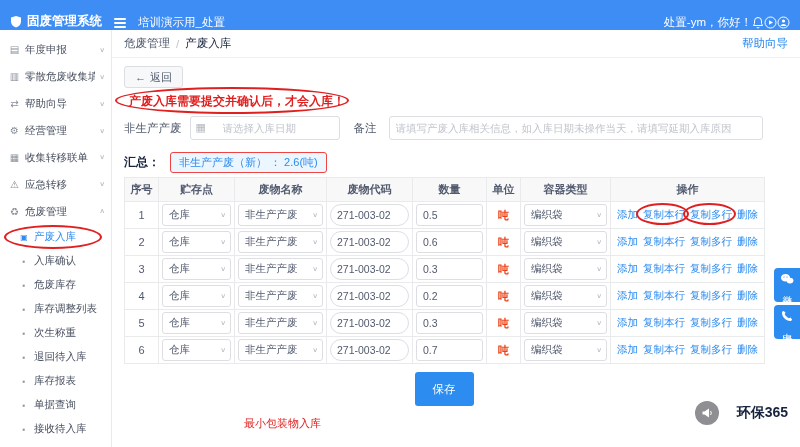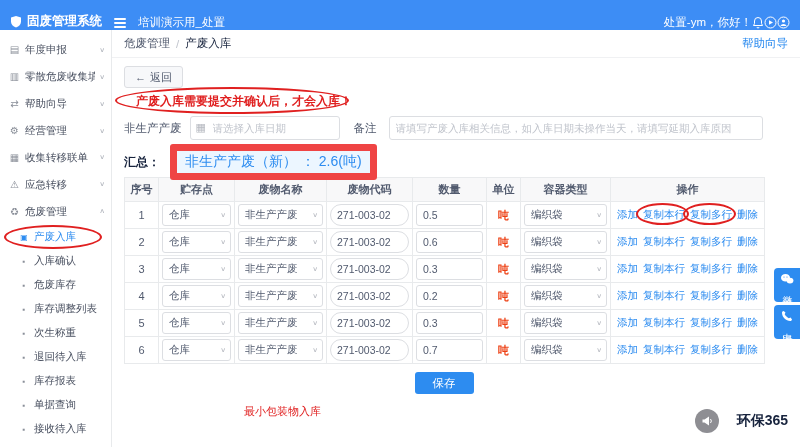--- a/index.html
+++ b/index.html
@@ -29,57 +29,57 @@
 
 
 .main{flex:1;min-width:0;display:flex;flex-direction:column}
 .crumb-bar{height:28px;display:flex;align-items:center;padding:0 12px;border-bottom:1px solid #f0f1f3;font-size:11.5px;background:#fff}
 .crumb-link{color:#515a6e;cursor:pointer}
 .crumb-sep{margin:0 6px;color:#c0c4cc}
 .crumb-cur{color:#17233d}
 .help-link{margin-left:auto;color:#2d8cf0;cursor:pointer}
 .content{padding:8px 12px;position:relative;background:#fff;flex:1}
 .btn-back{height:22px;padding:0 10px;border:1px solid #dcdee2;background:#f7f8fa;border-radius:3px;font-size:11px;color:#515a6e;cursor:pointer;margin-bottom:6px;display:inline-flex;align-items:center;gap:4px;font-family:inherit}
-.notice{color:#e02020;font-size:12px;line-height:15px;font-weight:bold;margin:0 0 6px 12px}
+.notice{color:#e02020;font-size:12px;line-height:15px;font-weight:bold;margin:0 0 6px 5px}
 
 .form-row{display:flex;align-items:center;margin:6px 0 10px;height:26px;gap:8px}
 .form-label{font-size:11.5px;color:#515a6e;white-space:nowrap}
 .inp{height:24px;border:1px solid #dcdee2;border-radius:3px;font-size:10.5px;padding:0 6px;color:#515a6e;outline:none;font-family:inherit}
 .inp::placeholder{color:#c0c4cc}
 .date-wrap{position:relative}
-.date-inp{width:150px;padding-left:22px}
+.date-inp{width:150px;padding-left:32px}
 .cal-icon{position:absolute;left:6px;top:5px;color:#b6b9c0;font-size:11px;line-height:13px}
 .remark-inp{width:374px;margin-left:4px}
 
 .summary{display:flex;align-items:center;gap:10px;height:22px;margin-bottom:4px}
 .summary-label{font-weight:bold;font-size:12px;color:#17233d}
-.tag{background:#ecf6ff;border:7px solid #ef4444;color:#2d8cf0;font-size:14px;padding:2px 8px;border-radius:3px;white-space:nowrap}
+.tag{background:#ecf6ff;border:1px solid #ef4444;color:#2d8cf0;font-size:11px;padding:2px 8px;border-radius:3px;white-space:nowrap}
 
 
 table{border-collapse:collapse;width:640px;table-layout:fixed;font-size:11px}
 th{background:#f8f8f9;border:1px solid #e8eaec;height:24px;font-weight:bold;color:#515a6e;font-size:11px;}
 td{border:1px solid #e8eaec;height:27px;padding:2px 3px;text-align:center;vertical-align:middle}
 .sel{height:22px;border:1px solid #dcdee2;border-radius:3px;display:flex;align-items:center;padding:0 4px 0 6px;font-size:10.5px;color:#515a6e;background:#fff;cursor:pointer;width:100%}
 .sel-text{flex:1;text-align:left;white-space:nowrap;overflow:hidden}
 .caret{color:#b6b9c0;font-size:8px;transform:scaleY(.8);flex:none}
 .box{height:22px;border:1px solid #dcdee2;border-radius:11px;display:flex;align-items:center;padding:0 6px;font-size:10.5px;background:#fff;width:100%}
 .qty-inp{width:100%;height:22px;border:1px solid #dcdee2;border-radius:3px;font-size:10.5px;padding:0 6px;color:#515a6e;outline:none;font-family:inherit}
 .unit{color:#ed4014;font-weight:bold;font-size:11px}
 .ops{display:flex;gap:5px;justify-content:center;font-size:10.5px;color:#2d8cf0;white-space:nowrap}
 .ops span{cursor:pointer}
 
 .save-row{width:640px;text-align:center;margin-top:8px}
-.btn-save{background:#2d8cf0;color:#fff;border:none;border-radius:3px;height:22px;padding:0 18px;font-size:11.5px;cursor:pointer;font-family:inherit}
+.btn-save{background:#2d8cf0;color:#fff;border:none;border-radius:3px;height:34px;padding:0 18px;font-size:11.5px;cursor:pointer;font-family:inherit}
 .footnote{color:#e02020;font-size:11px;margin:10px 0 0 120px}
 
 
 .floaters{position:absolute;right:0;top:268px;display:flex;flex-direction:column;gap:3px;z-index:20}
 .floater{width:26px;background:#2d8cf0;color:#fff;border-radius:4px 0 0 4px;display:flex;flex-direction:column;align-items:center;padding:5px 0 6px;gap:3px;cursor:pointer}
 .vtext{writing-mode:vertical-rl;font-size:10px;letter-spacing:2px}
-.watermark{position:absolute;right:12px;bottom:14px;display:flex;align-items:center;gap:18px;z-index:15}
+.watermark{position:absolute;right:12px;bottom:22px;display:flex;align-items:center;gap:18px;z-index:15}
 .wm-circle{width:24px;height:24px;border-radius:50%;background:#8e8e93;display:flex;align-items:center;justify-content:center}
 .wm-text{font-size:14px;font-weight:bold;color:#17233d}
 
 
 .ann{position:absolute;border:2px solid #e02020;border-radius:50%;pointer-events:none;z-index:30}
 </style>
 </head>
 <body>
 
 <div class="app">

